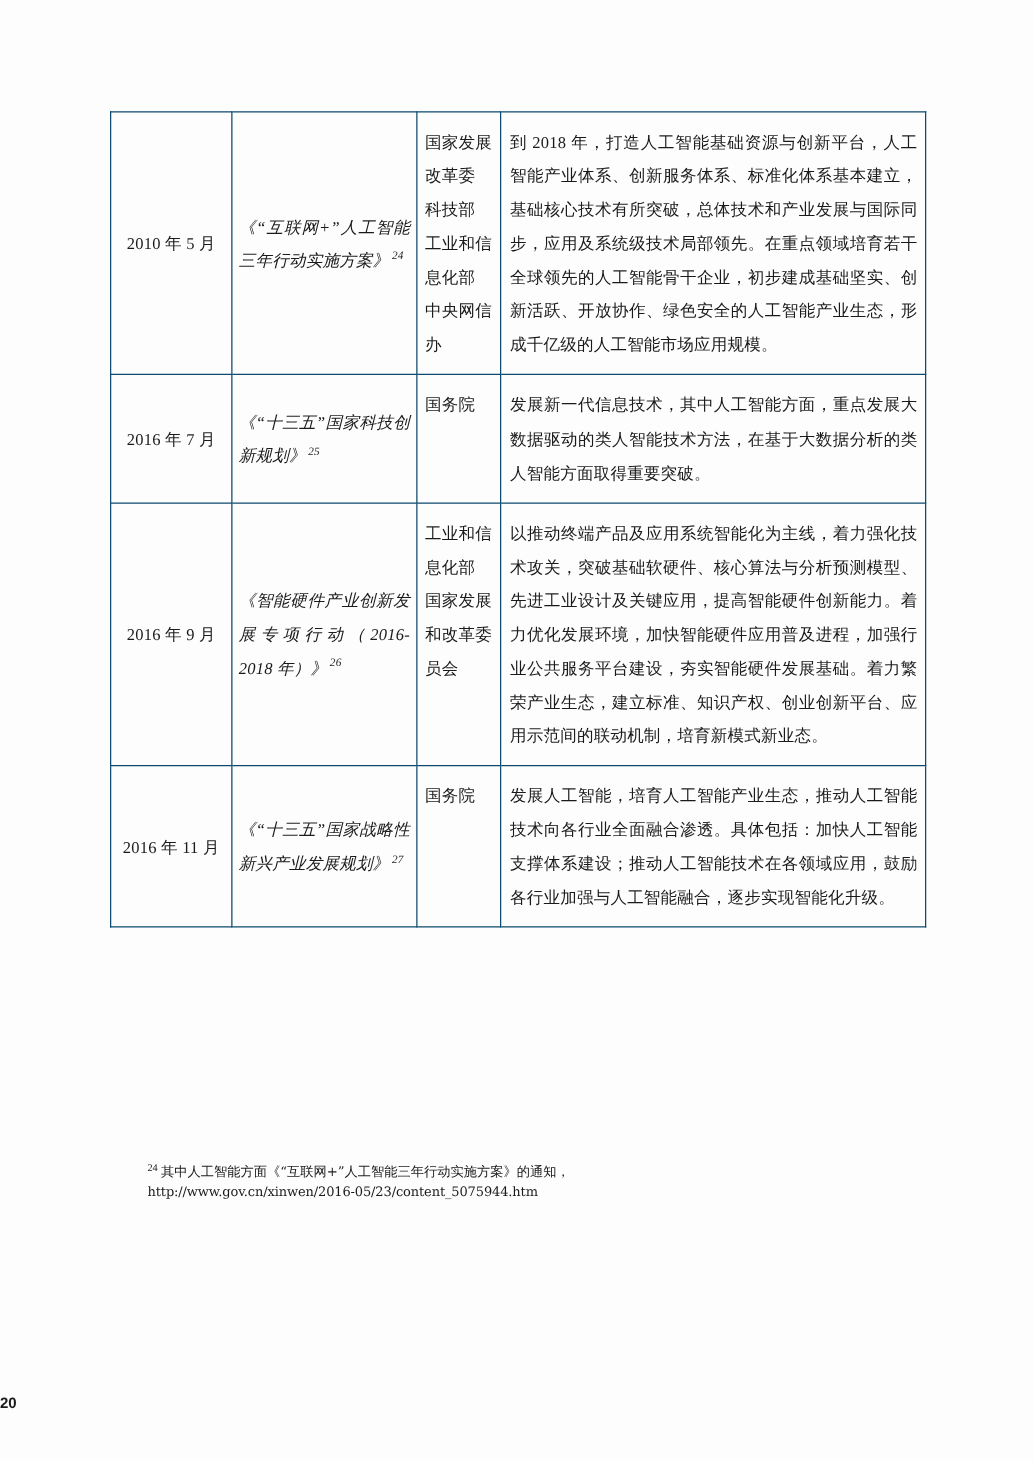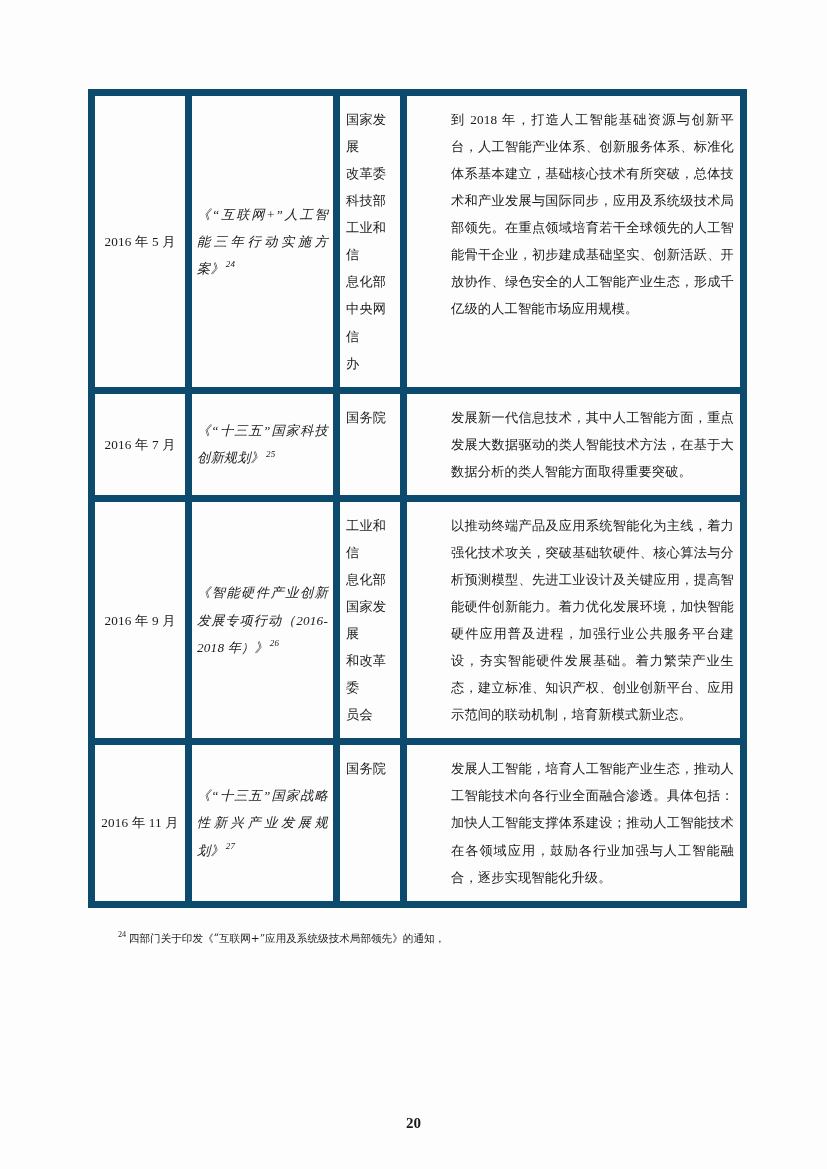--- a/index.html
+++ b/index.html
@@ -23,21 +23,21 @@
   
   .policy-table {
     position: absolute;
     left: 88px;
     top: 89px;
     width: 652px;
     border-collapse: collapse;
     table-layout: fixed;
   }
   .policy-table td {
-    border: 7px solid #0c4a6e;
+    border: 1px solid #0c4a6e;
     vertical-align: top;
     padding: 0;
   }
   .col-date   { width: 97px; }
   .col-doc    { width: 148px; }
   .col-org    { width: 67px; }
   .col-desc   { width: 340px; }
 
   .cell-inner {
     padding: 10px 5px 10px 5px;
@@ -60,21 +60,20 @@
   .cell-org {
     text-align: left;
     padding-left: 6px;
   }
   .cell-desc {
     text-align: justify;
     text-justify: inter-ideograph;
     text-align-last: left;
     padding-left: 7px;
     padding-right: 6px;
-    margin-left: 37px;
   }
   sup.fn {
     font-size: 9px;
     vertical-align: super;
     line-height: 0;
     padding-left: 2px;
   }
   .spaced {
     letter-spacing: 0.2px;
   }
@@ -104,43 +103,42 @@
     font-family: "DejaVu Serif", "Liberation Serif", serif;
     font-size: 10.4px;
     letter-spacing: -0.1px;
   }
   
   .page-number {
     position: absolute;
     left: 0;
     right: 0;
     top: 1115px;
-    text-align: center;
-    font-size: 15px;
+    font-size: 12px;
     font-weight: bold;
-    font-family: Liberation Serif, serif;
+    font-family: Liberation Sans, sans-serif;
   }
 </style>
 </head>
 <body>
 
 <div class="page">
 
   <table class="policy-table">
     <colgroup>
       <col class="col-date">
         <col class="col-doc">
         <col class="col-org">
         <col class="col-desc">
     </colgroup>
     <tbody>
 
       <tr>
         <td class="v-mid">
-          <div class="cell-inner cell-date spaced">2016 年 5 月</div>
+          <div class="cell-inner cell-date spaced">2010 年 5 月</div>
         </td>
         <td class="v-mid">
           <div class="cell-inner cell-doc"><span>《“互联网+”人工智能三年行动实施方案》</span><sup class="fn">24</sup></div>
         </td>
         <td>
           <div class="cell-inner cell-org">
             <div>国家发展</div>
             <div>改革委</div>
             <div>科技部</div>
             <div>工业和信</div>
@@ -208,22 +206,25 @@
           <div class="cell-inner cell-desc">发展人工智能，培育人工智能产业生态，推动人工智能技术向各行业全面融合渗透。具体包括：加快人工智能支撑体系建设；推动人工智能技术在各领域应用，鼓励各行业加强与人工智能融合，逐步实现智能化升级。</div>
         </td>
       </tr>
 
     </tbody>
   </table>
 
   <div class="footnotes">
     <div class="fn-line">
       <sup class="fn-mark">24</sup>
-      <span class="fn-cn">四部门关于印发《“互联网+”应用及系统级技术局部领先》的通知，</span>
+      <span class="fn-cn">其中人工智能方面《“互联网+”人工智能三年行动实施方案》的通知，</span>
     </div>
+    <div class="fn-line">
+      <span class="fn-url">http://www.gov.cn/xinwen/2016-05/23/content_5075944.htm</span>
+    </div>
 
 
 
   </div>
 
   <div class="page-number">20</div>
 
 </div>
 
 </body></html>

